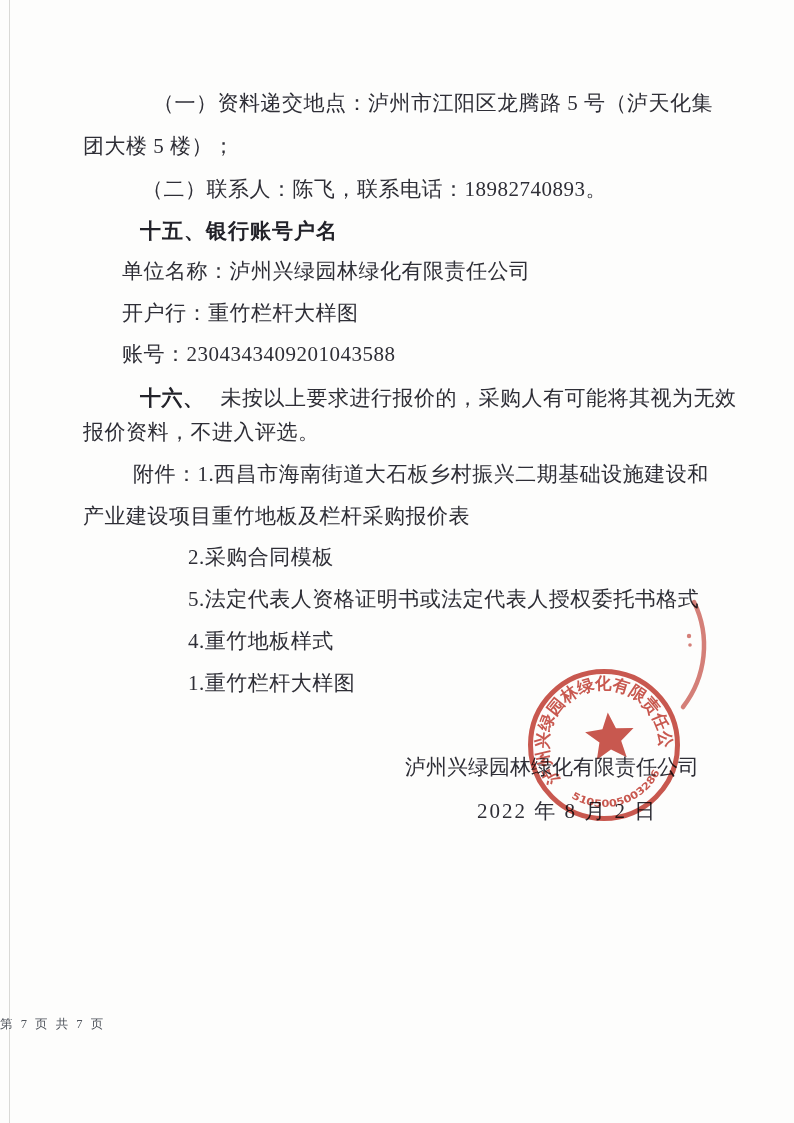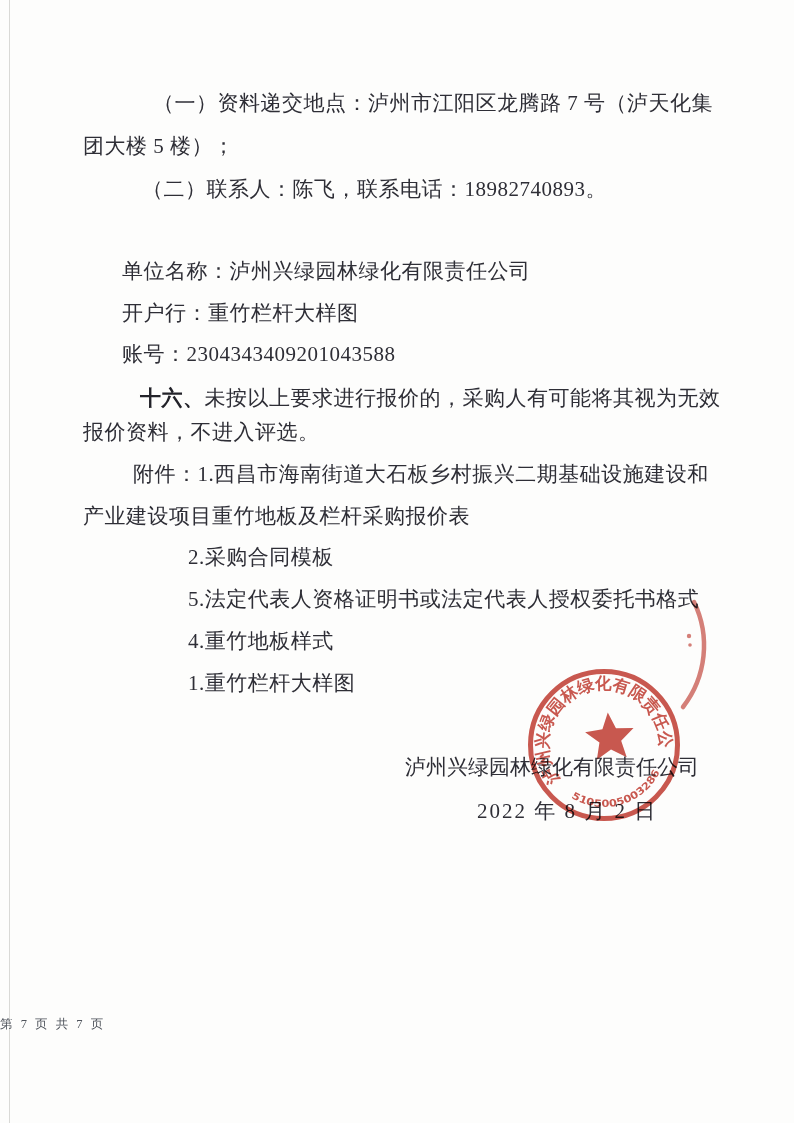--- a/index.html
+++ b/index.html
@@ -23,21 +23,21 @@
     color:#2e2e36;
     letter-spacing:0.5px;
     white-space:nowrap;
   }
   .hd{
     font-family:"Liberation Sans","DejaVu Sans",sans-serif;
     font-weight:bold;color:#222229;letter-spacing:1px;
   }
   .b{
     font-family:"Liberation Sans","DejaVu Sans",sans-serif;
-    font-weight:bold;color:#222229;margin-right:0;
+    font-weight:bold;color:#222229;margin-right:16px;
   }
   .sig{letter-spacing:0px;}
   .date{letter-spacing:2px;}
   .footer{
     position:absolute;top:1016px;left:0;width:794px;
     font-size:12.5px;color:#4e535b;letter-spacing:2.5px;
     font-family:"Liberation Serif","DejaVu Serif",serif;
   }
   .seal-svg{
     position:absolute;left:0;top:0;width:794px;height:1123px;
@@ -45,24 +45,25 @@
     pointer-events:none;
   }
 </style>
 </head>
 <body>
 
 <div class="page">
 
   <div class="scan-edge"></div>
 
-  <div class="ln" style="left:153px;top:90px">（一）资料递交地点：泸州市江阳区龙腾路 7 号（泸天化集</div>
+  <div class="ln" style="left:153px;top:90px">（一）资料递交地点：泸州市江阳区龙腾路 5 号（泸天化集</div>
   <div class="ln" style="left:83px;top:133px">团大楼 5 楼）；</div>
   <div class="ln" style="left:142px;top:176px">（二）联系人：陈飞，联系电话：18982740893。</div>
 
+  <div class="ln hd" style="left:140px;top:218px">十五、银行账号户名</div>
 
   <div class="ln" style="left:122px;top:258px">单位名称：泸州兴绿园林绿化有限责任公司</div>
   <div class="ln" style="left:122px;top:300px">开户行：重竹栏杆大样图</div>
   <div class="ln" style="left:122px;top:341px">账号：2304343409201043588</div>
 
   <div class="ln" style="left:140px;top:385px">
     <span class="b">十六、</span><span>未按以上要求进行报价的，采购人有可能将其视为无效</span>
   </div>
   <div class="ln" style="left:83px;top:419px">报价资料，不进入评选。</div>
 

